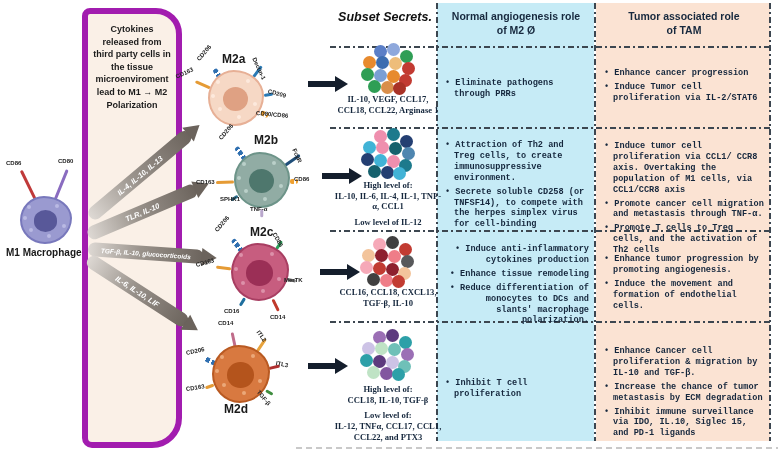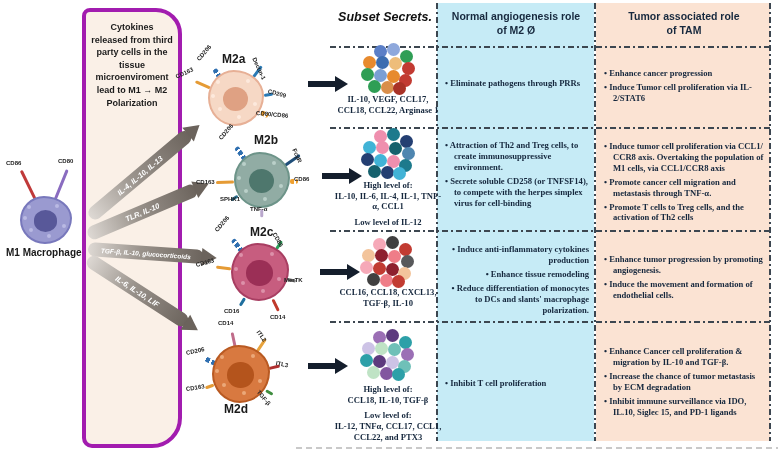--- a/index.html
+++ b/index.html
@@ -15,21 +15,21 @@
 
   
   .vline{position:absolute;top:3px;height:438px;width:2px;z-index:1;
          background:repeating-linear-gradient(180deg,#3c4650 0 6px,transparent 6px 9px,#3c4650 9px 11px,transparent 11px 14px);}
   .hline{position:absolute;height:2px;z-index:1;
          background:repeating-linear-gradient(90deg,#3c4650 0 6px,transparent 6px 9px,#3c4650 9px 11px,transparent 11px 14px);}
   .hline.faint{background:repeating-linear-gradient(90deg,#c9c9c9 0 6px,transparent 6px 10px);}
 
   
   .panel{position:absolute;left:82px;top:8px;width:100px;height:440px;background:#faf0e7;
-         border:4px solid #a21caf;border-radius:8px 26px 30px 10px;z-index:1;box-sizing:border-box;}
+         border:6px solid #a21caf;border-radius:8px 26px 30px 10px;z-index:1;box-sizing:border-box;}
   .panel-title{padding:9px 5px 0 5px;font-weight:bold;font-size:9px;text-align:center;
                color:#1c1c1c;line-height:1.4;}
 
   
   .garrow{position:absolute;height:14px;border-radius:8px;z-index:2;display:flex;align-items:center;
           justify-content:center;transform-origin:0 50%;
           background:linear-gradient(90deg,#ded9d4,#9a938c 45%,#6b635c);}
   .garrow::after{content:"";position:absolute;right:-13px;top:50%;transform:translateY(-50%);
           border-left:15px solid #6b635c;border-top:9px solid transparent;border-bottom:9px solid transparent;}
   .glabel{color:#fff;font-weight:bold;font-style:italic;font-size:7.5px;white-space:nowrap;}
@@ -58,21 +58,21 @@
 
   
   .dot{position:absolute;width:13px;height:13px;border-radius:50%;z-index:2;}
 
   
   .secret{position:absolute;width:108px;text-align:center;z-index:2;
           font-family:"Liberation Serif",serif;font-weight:bold;font-size:8.6px;color:#15273d;line-height:1.24;}
   .secret .low{margin-top:5px;}
 
   
-  .bullets{position:absolute;z-index:2;font-family:Liberation Serif, serif;font-weight:bold;
+  .bullets{position:absolute;z-index:2;font-family:Liberation Mono, monospace;font-weight:bold;
            font-size:8.6px;color:#15273d;line-height:1.27;}
   .bi{padding-left:11px;text-indent:-9px;margin-bottom:3px;}
   .bi::before{content:"•  ";}
 </style>
 </head>
 <body>
 
 <div class="canvas" id="cv">
 
   <div class="col" id="col-normal" style="left: 437px; width: 157px; background: rgb(198, 235, 246);"></div>

